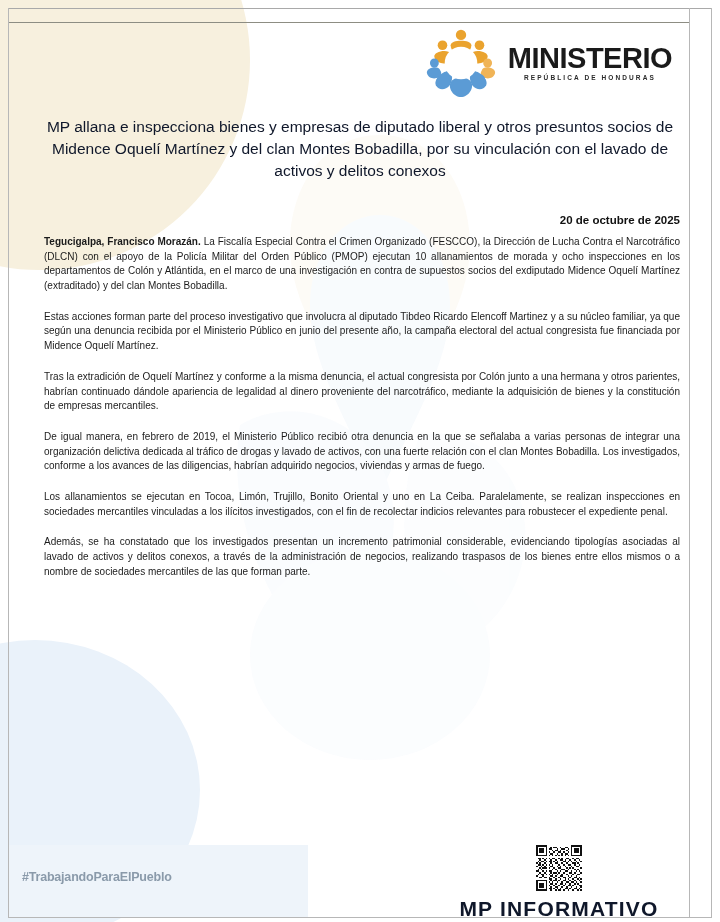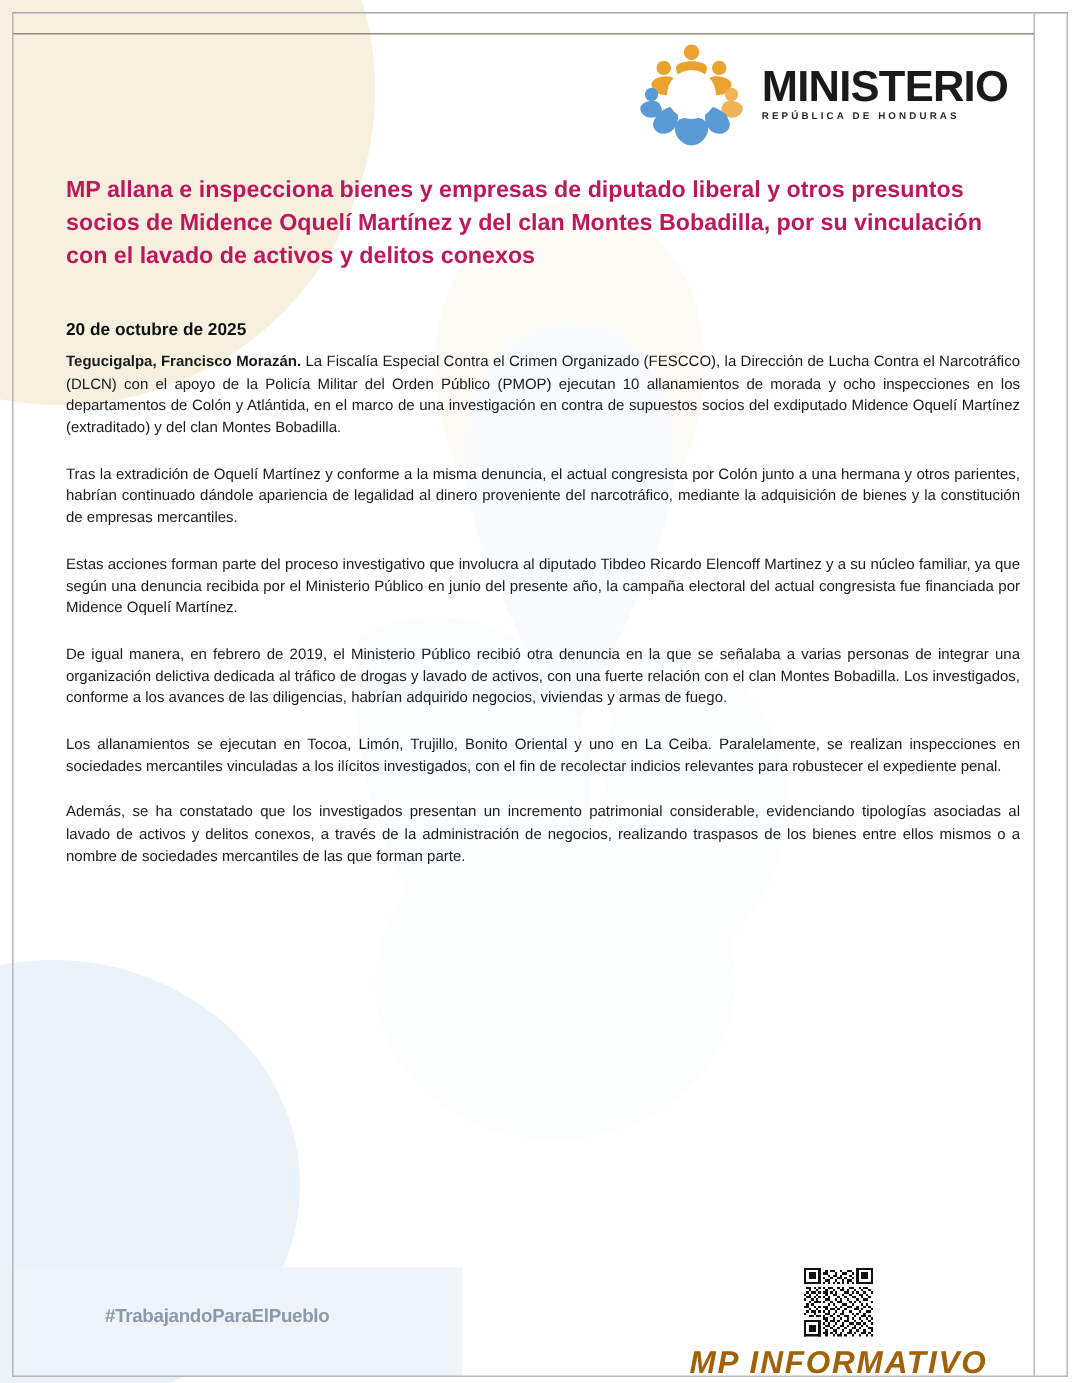--- a/index.html
+++ b/index.html
@@ -123,20 +123,21 @@
     width: 720px;
     height: 80px;
   }
   .logo-block {
     position: absolute;
     right: 48px;
     top: 0;
     display: flex;
     align-items: center;
     gap: 10px;
+    text-align: center;
   }
   .logo-mark {
     width: 74px;
     height: 74px;
     flex: none;
   }
   .logo-text {
     display: flex;
     flex-direction: column;
     justify-content: center;
@@ -159,34 +160,36 @@
     letter-spacing: 2.1px;
     margin-top: 3px;
   }
 
   
   .title {
     position: absolute;
     left: 44px;
     right: 44px;
     top: 116px;
-    color: #be185d;
+    text-align: center;
+    color: #0f172a;
     font-size: 15.5px;
-    font-weight: bold;
+    font-weight: normal;
     line-height: 1.42;
   }
 
   
   .content {
     position: absolute;
     left: 44px;
     right: 40px;
     top: 214px;
   }
   .date {
+    text-align: right;
     font-size: 11.5px;
     font-weight: bold;
     color: #111111;
     margin-bottom: 9px;
   }
   p.body-par {
     margin: 0 0 16px 0;
     font-size: 10px;
     line-height: 1.47;
     color: #1b1b1b;
@@ -198,41 +201,39 @@
   
   .footer-hashtags {
     position: absolute;
     left: 22px;
     top: 869px;
     font-size: 12.5px;
     font-weight: bold;
     color: #8a9aaa;
     line-height: 1.38;
     letter-spacing: -0.2px;
-    margin-left: 48px;
   }
   .footer-right {
     position: absolute;
     right: 46px;
     top: 845px;
     width: 230px;
     text-align: center;
   }
   .qr {
     width: 46px;
     height: 46px;
     margin: 0 auto 6px auto;
     display: block;
   }
   .mp-informativo {
     font-size: 21px;
     font-weight: bold;
-    color: #a16207;
+    color: #0f172a;
     letter-spacing: 1.2px;
-    font-style: italic;
   }
 </style>
 </head>
 <body>
 
 <div class="page">
 
   <div class="wm wm-cream-topleft"></div>
   <div class="wm wm-cream-topleft-2"></div>
   <div class="wm wm-blue-bottomleft"></div>
@@ -298,22 +299,22 @@
     </div>
   </div>
 
   <div class="title">MP allana e inspecciona bienes y empresas de diputado liberal y otros presuntos socios de Midence Oquelí Martínez y del clan Montes Bobadilla, por su vinculación con el lavado de activos y delitos conexos</div>
 
   <div class="content">
     <div class="date">20 de octubre de 2025</div>
 
     <p class="body-par"><span class="dateline">Tegucigalpa, Francisco Morazán.</span><span> La Fiscalía Especial Contra el Crimen Organizado (FESCCO), la Dirección de Lucha Contra el Narcotráfico (DLCN) con el apoyo de la Policía Militar del Orden Público (PMOP) ejecutan 10 allanamientos de morada y ocho inspecciones en los departamentos de Colón y Atlántida, en el marco de una investigación en contra de supuestos socios del exdiputado Midence Oquelí Martínez (extraditado) y del clan Montes Bobadilla.</span></p>
 
+    <p class="body-par">Estas acciones forman parte del proceso investigativo que involucra al diputado Tibdeo Ricardo Elencoff Martinez y a su núcleo familiar, ya que según una denuncia recibida por el Ministerio Público en junio del presente año, la campaña electoral del actual congresista fue financiada por Midence Oquelí Martínez.</p>
     <p class="body-par">Tras la extradición de Oquelí Martínez y conforme a la misma denuncia, el actual congresista por Colón junto a una hermana y otros parientes, habrían continuado dándole apariencia de legalidad al dinero proveniente del narcotráfico, mediante la adquisición de bienes y la constitución de empresas mercantiles.</p>
-    <p class="body-par">Estas acciones forman parte del proceso investigativo que involucra al diputado Tibdeo Ricardo Elencoff Martinez y a su núcleo familiar, ya que según una denuncia recibida por el Ministerio Público en junio del presente año, la campaña electoral del actual congresista fue financiada por Midence Oquelí Martínez.</p>
     <p class="body-par">De igual manera, en febrero de 2019, el Ministerio Público recibió otra denuncia en la que se señalaba a varias personas de integrar una organización delictiva dedicada al tráfico de drogas y lavado de activos, con una fuerte relación con el clan Montes Bobadilla. Los investigados, conforme a los avances de las diligencias, habrían adquirido negocios, viviendas y armas de fuego.</p>
     <p class="body-par">Los allanamientos se ejecutan en Tocoa, Limón, Trujillo, Bonito Oriental y uno en La Ceiba. Paralelamente, se realizan inspecciones en sociedades mercantiles vinculadas a los ilícitos investigados, con el fin de recolectar indicios relevantes para robustecer el expediente penal.</p>
     <p class="body-par">Además, se ha constatado que los investigados presentan un incremento patrimonial considerable, evidenciando tipologías asociadas al lavado de activos y delitos conexos, a través de la administración de negocios, realizando traspasos de los bienes entre ellos mismos o a nombre de sociedades mercantiles de las que forman parte.</p>
   </div>
 
   <div class="footer-hashtags">
     <div>#TrabajandoParaElPueblo</div>
   </div>
 
   <div class="footer-right">

